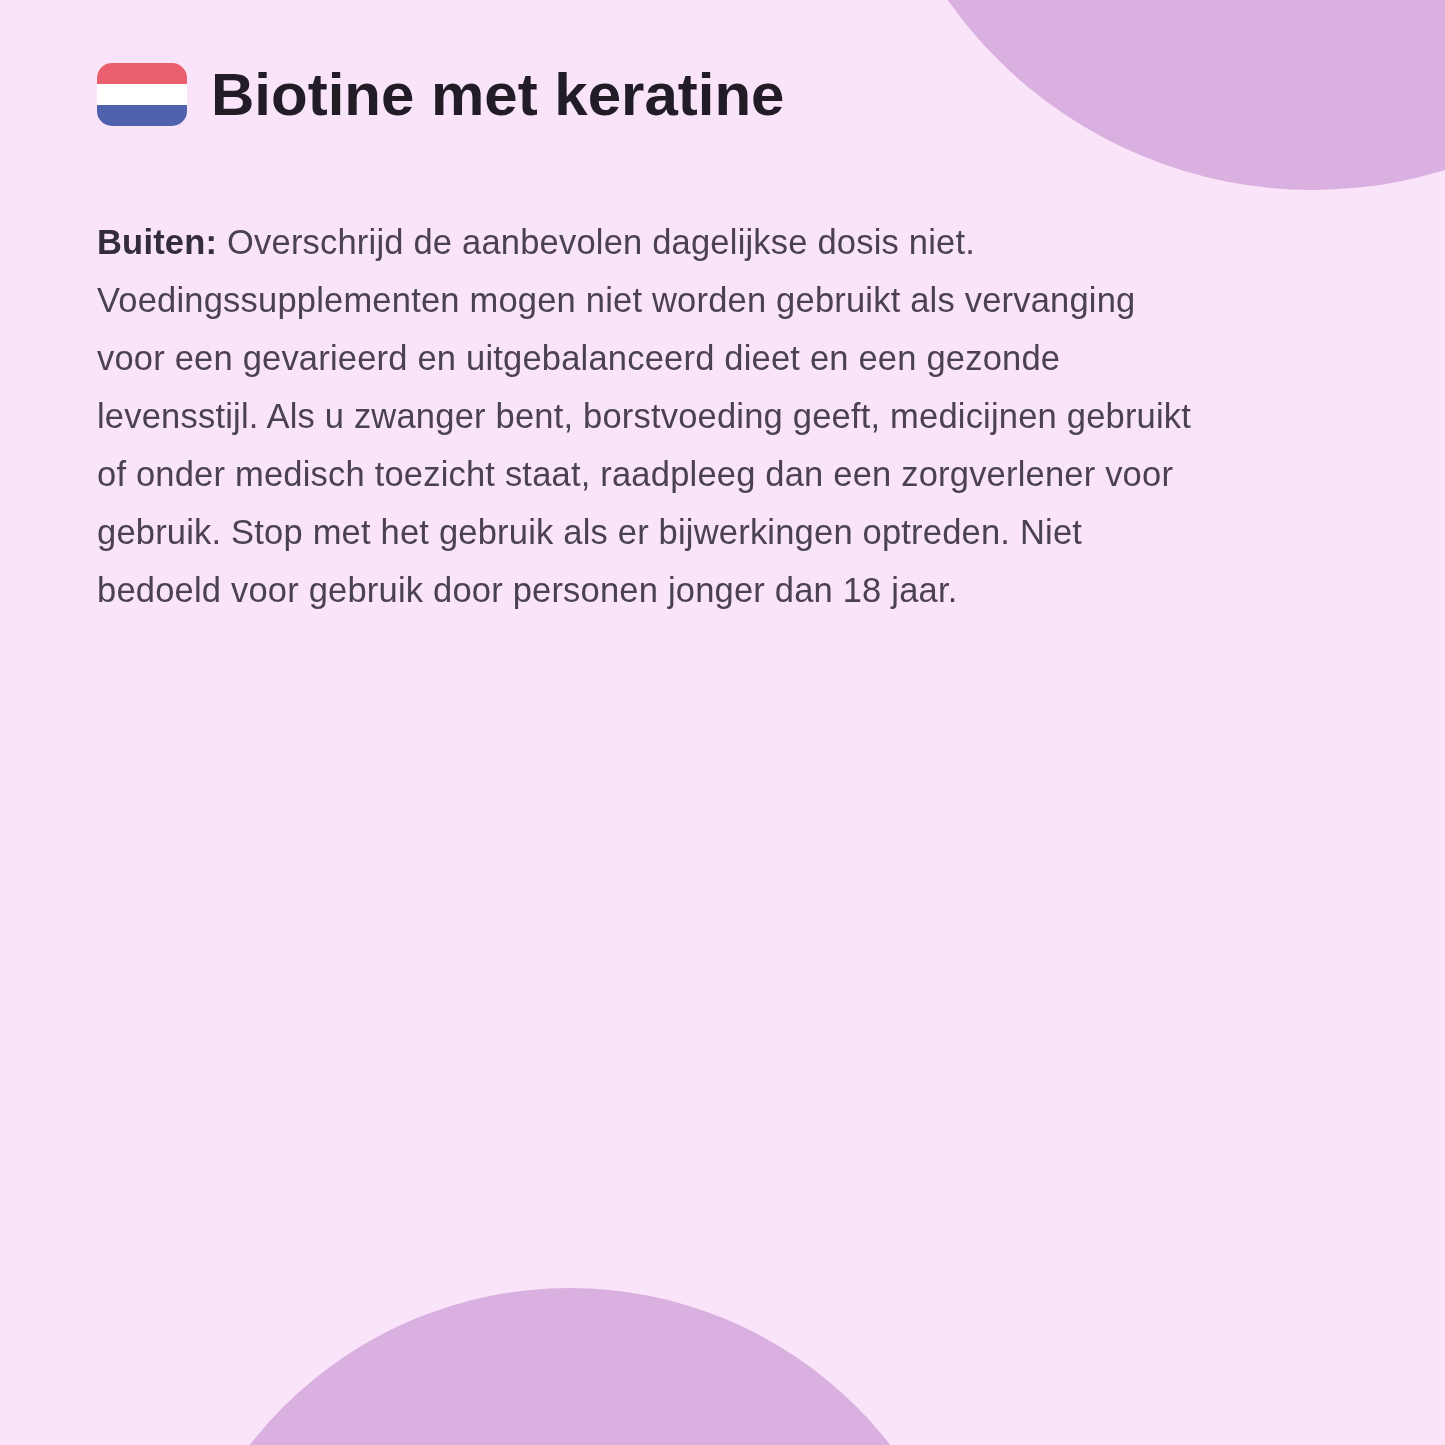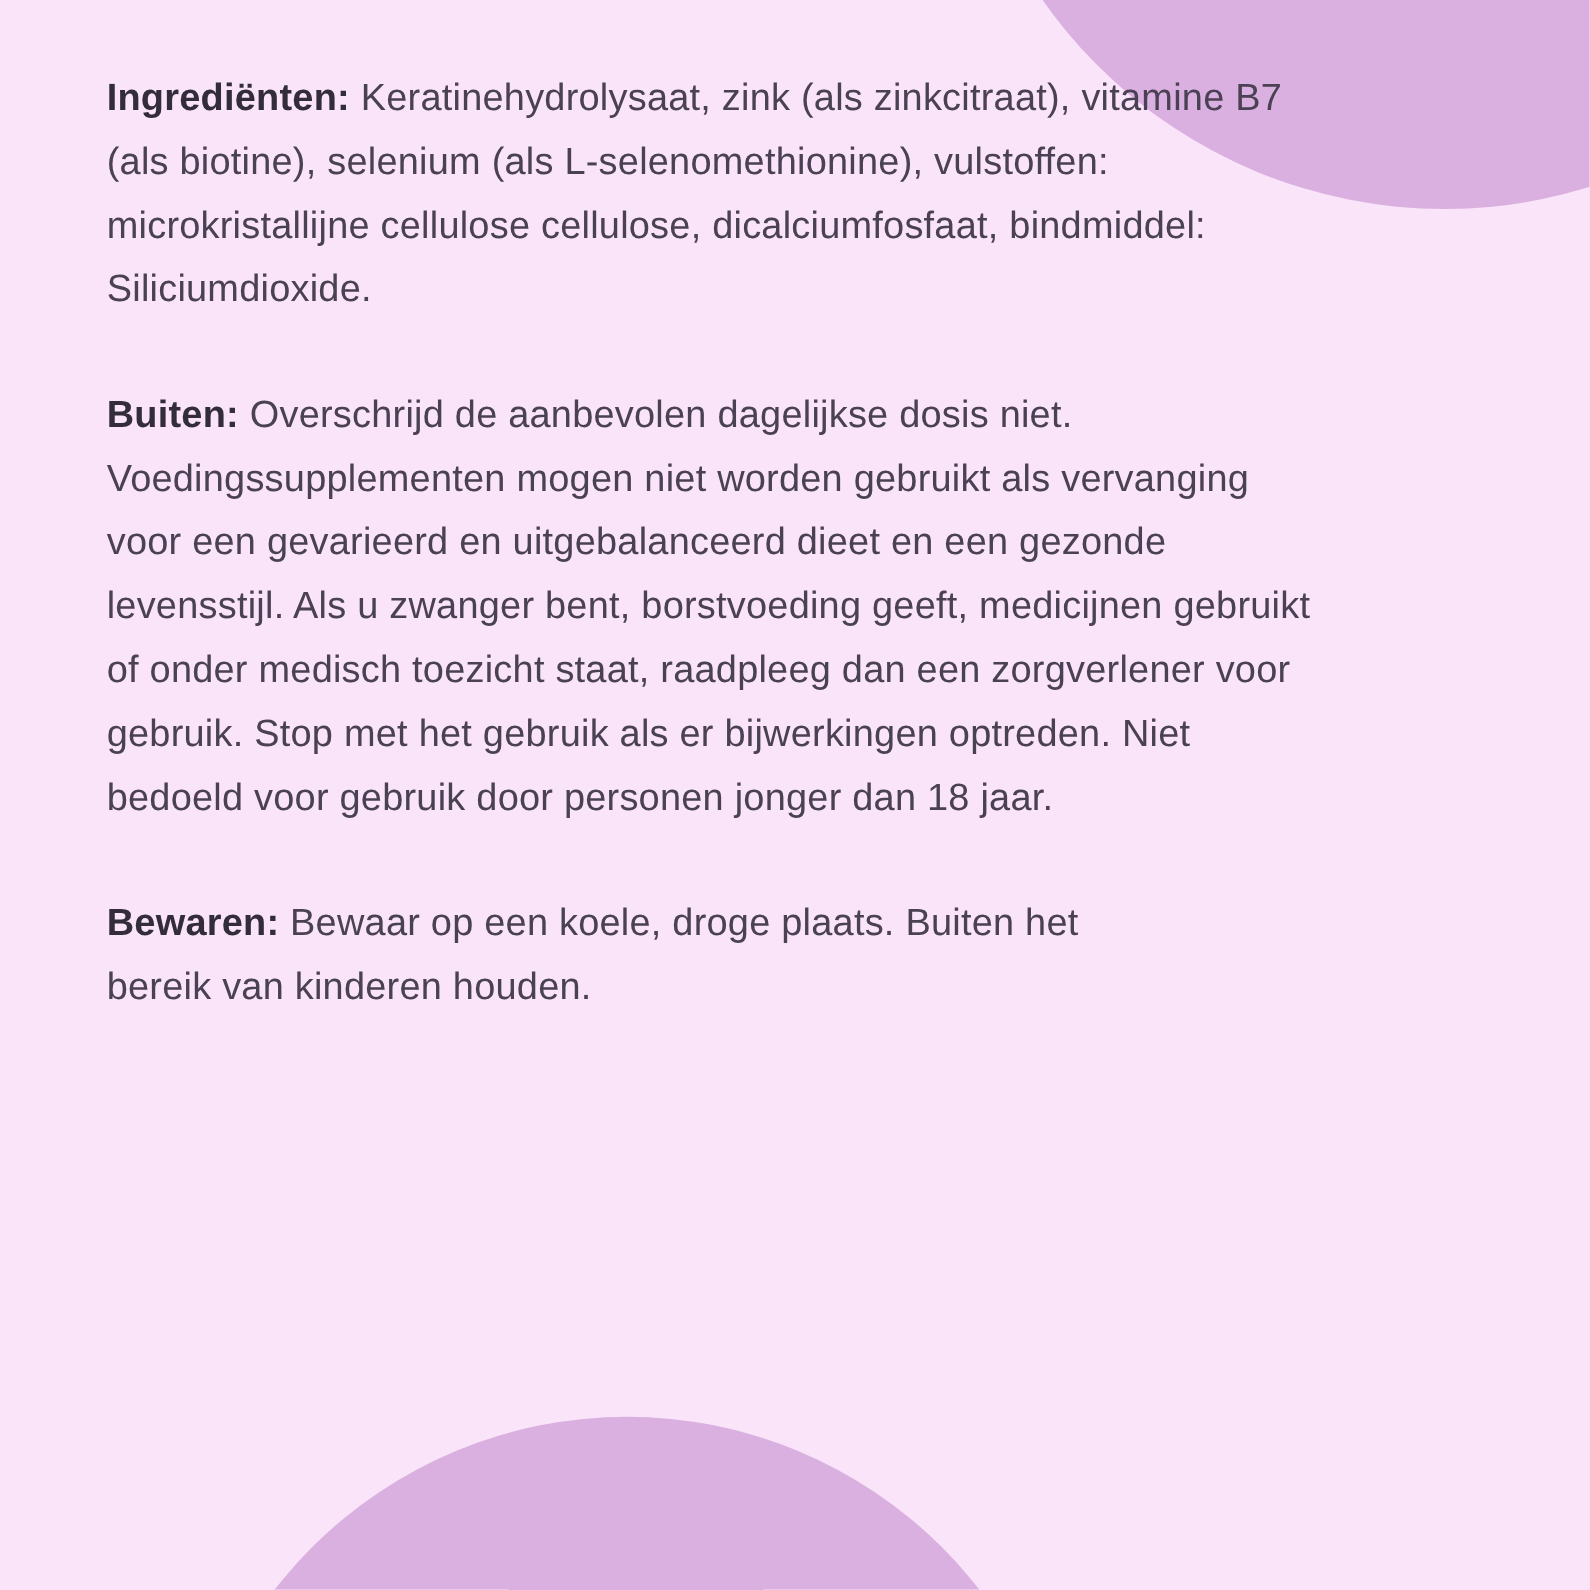--- a/index.html
+++ b/index.html
@@ -90,40 +90,36 @@
   }
 </style>
 </head>
 <body>
 
 <div class="circle top-right"></div>
 <div class="circle bottom"></div>
 
 <div class="content">
 
+  <div class="header">
+    <div class="flag">
+      <div class="stripe red"></div>
+      <div class="stripe white"></div>
+      <div class="stripe blue"></div>
+    </div>
+    <h1 class="page-title">Biotine met keratine</h1>
+  </div>
 
-  <p class="section">
-    <strong class="label">Ingrediënten:</strong>
-    <span class="text">Keratinehydrolysaat, zink (als zinkcitraat), vitamine B7
-(als biotine), selenium (als L-selenomethionine), vulstoffen:
-microkristallijne cellulose cellulose, dicalciumfosfaat, bindmiddel:
-Siliciumdioxide.</span>
-  </p>
 
 
   <p class="section">
     <strong class="label">Buiten:</strong>
     <span class="text">Overschrijd de aanbevolen dagelijkse dosis niet.
 Voedingssupplementen mogen niet worden gebruikt als vervanging
 voor een gevarieerd en uitgebalanceerd dieet en een gezonde
 levensstijl. Als u zwanger bent, borstvoeding geeft, medicijnen gebruikt
 of onder medisch toezicht staat, raadpleeg dan een zorgverlener voor
 gebruik. Stop met het gebruik als er bijwerkingen optreden. Niet
 bedoeld voor gebruik door personen jonger dan 18 jaar.</span>
   </p>
 
-  <p class="section">
-    <strong class="label">Bewaren:</strong>
-    <span class="text">Bewaar op een koele, droge plaats. Buiten het
-bereik van kinderen houden.</span>
-  </p>
 
 </div>
 
 </body></html>

